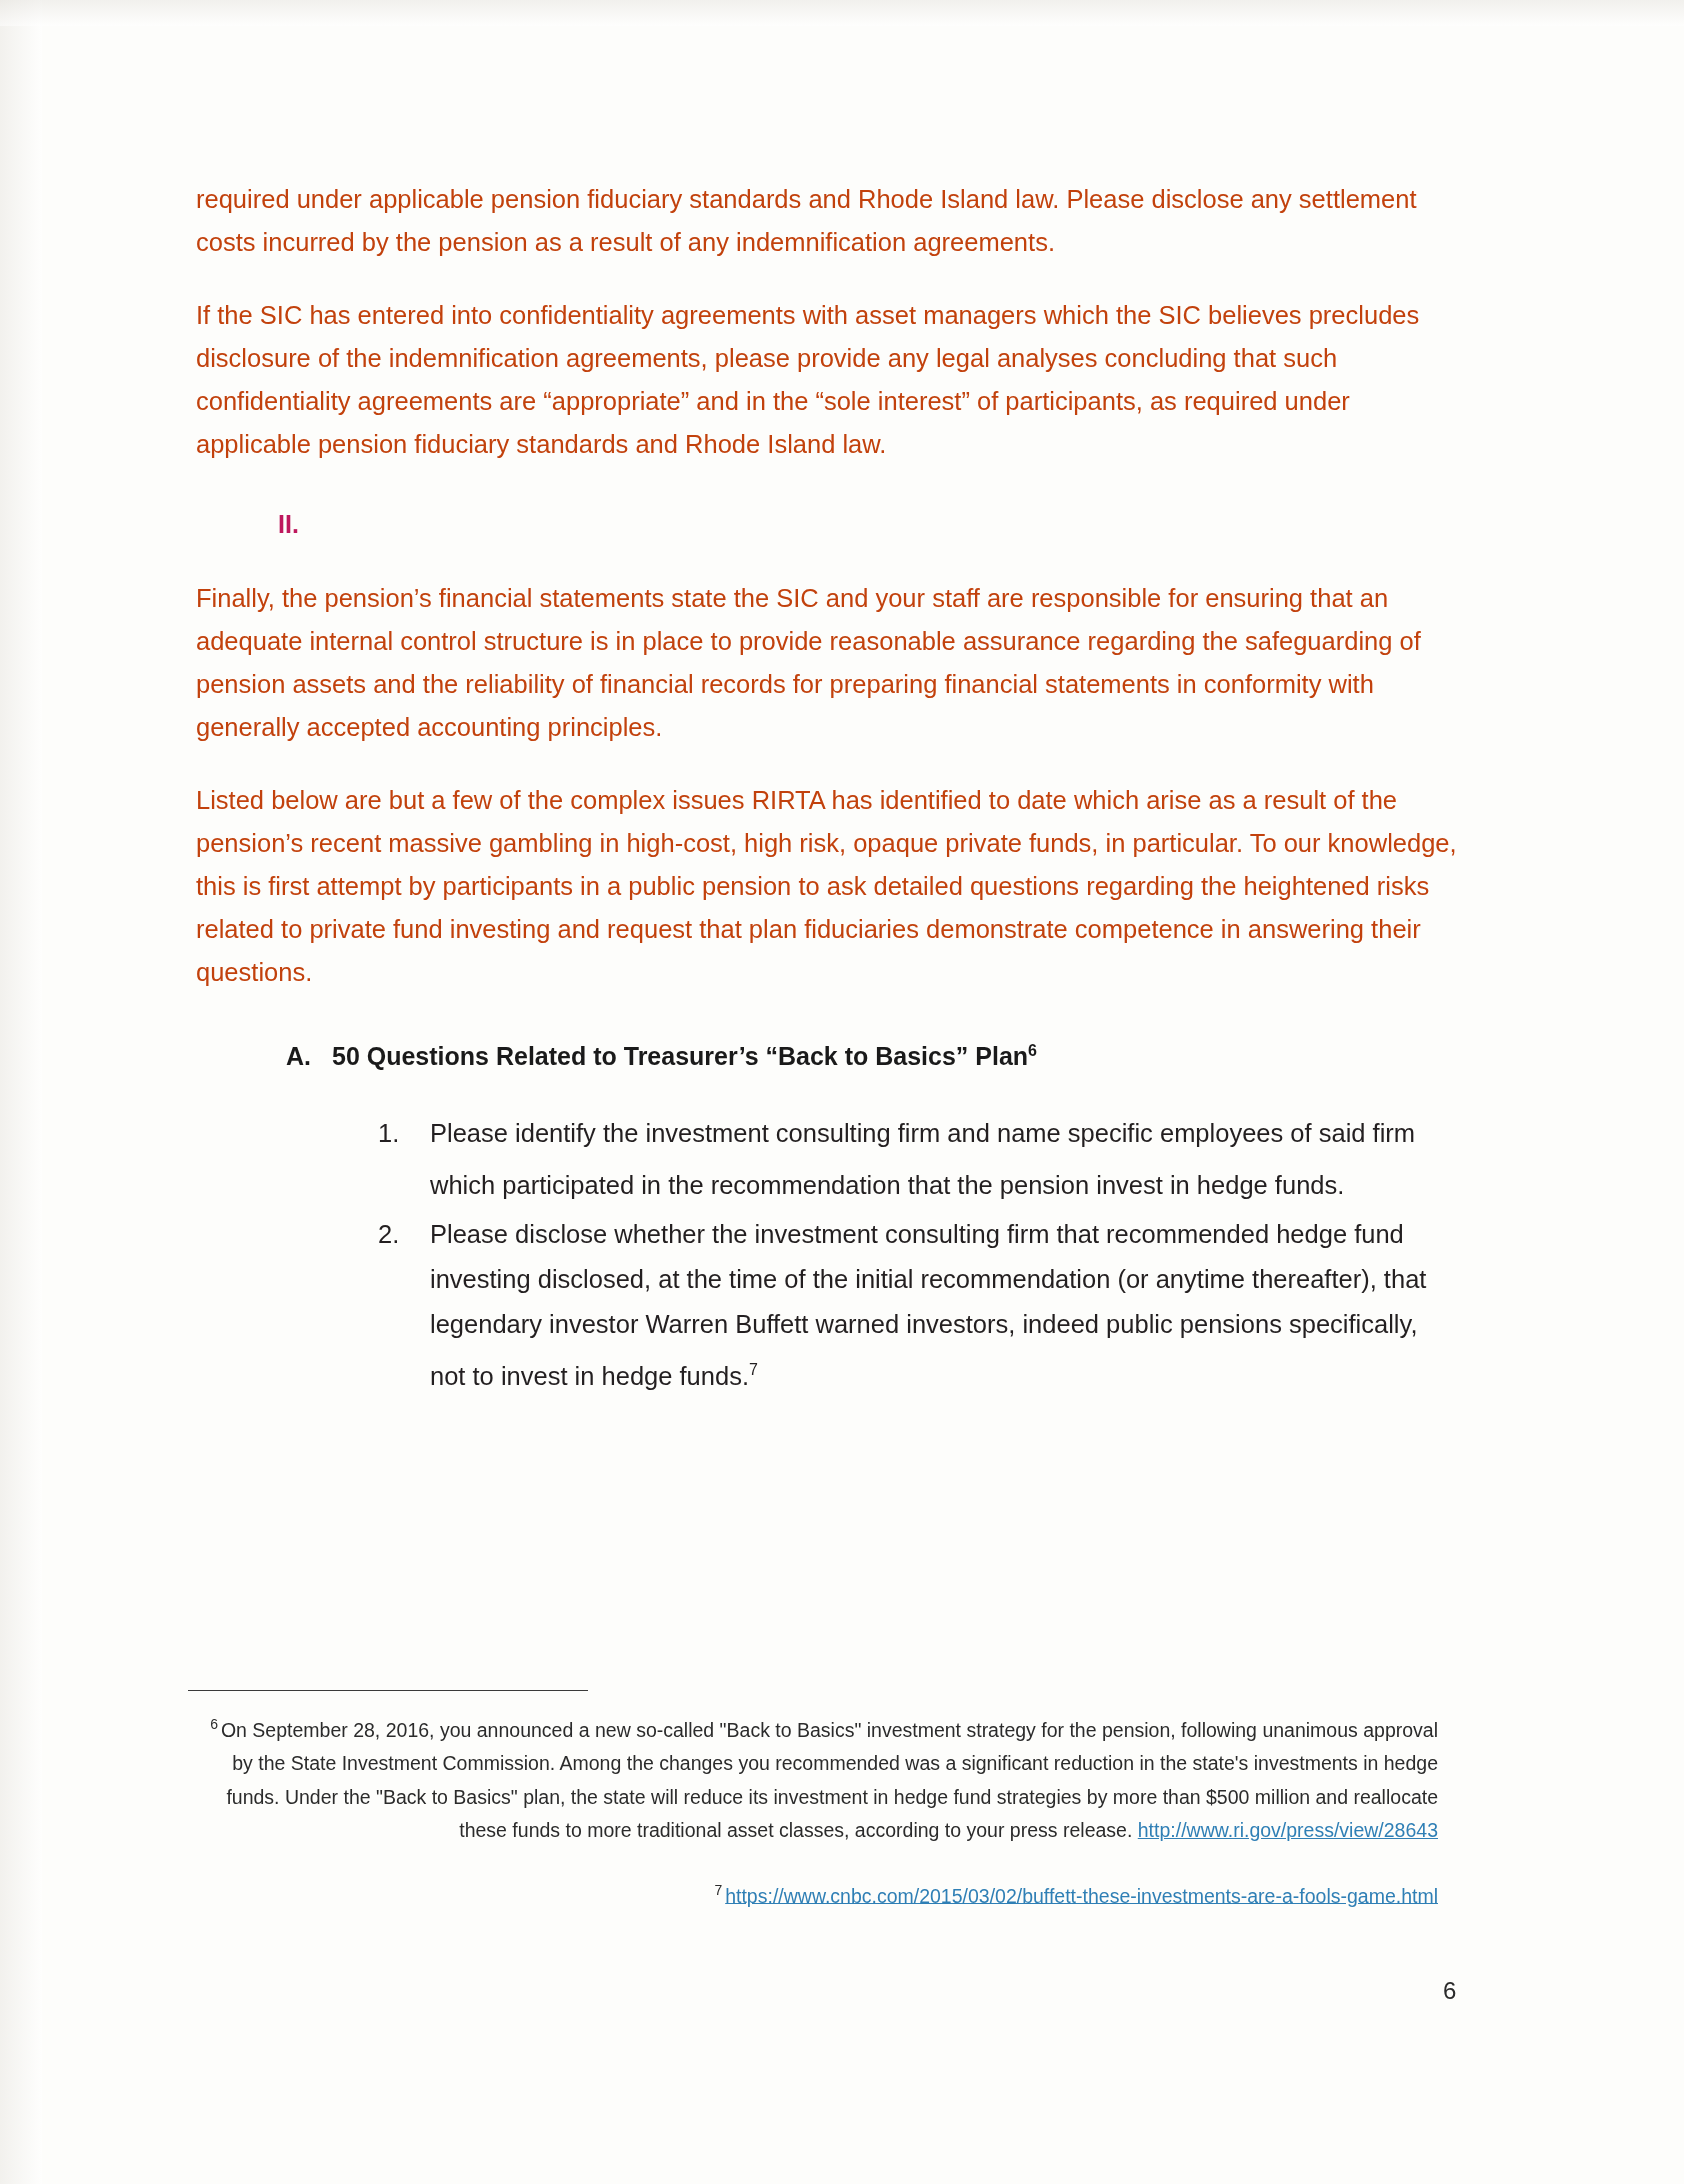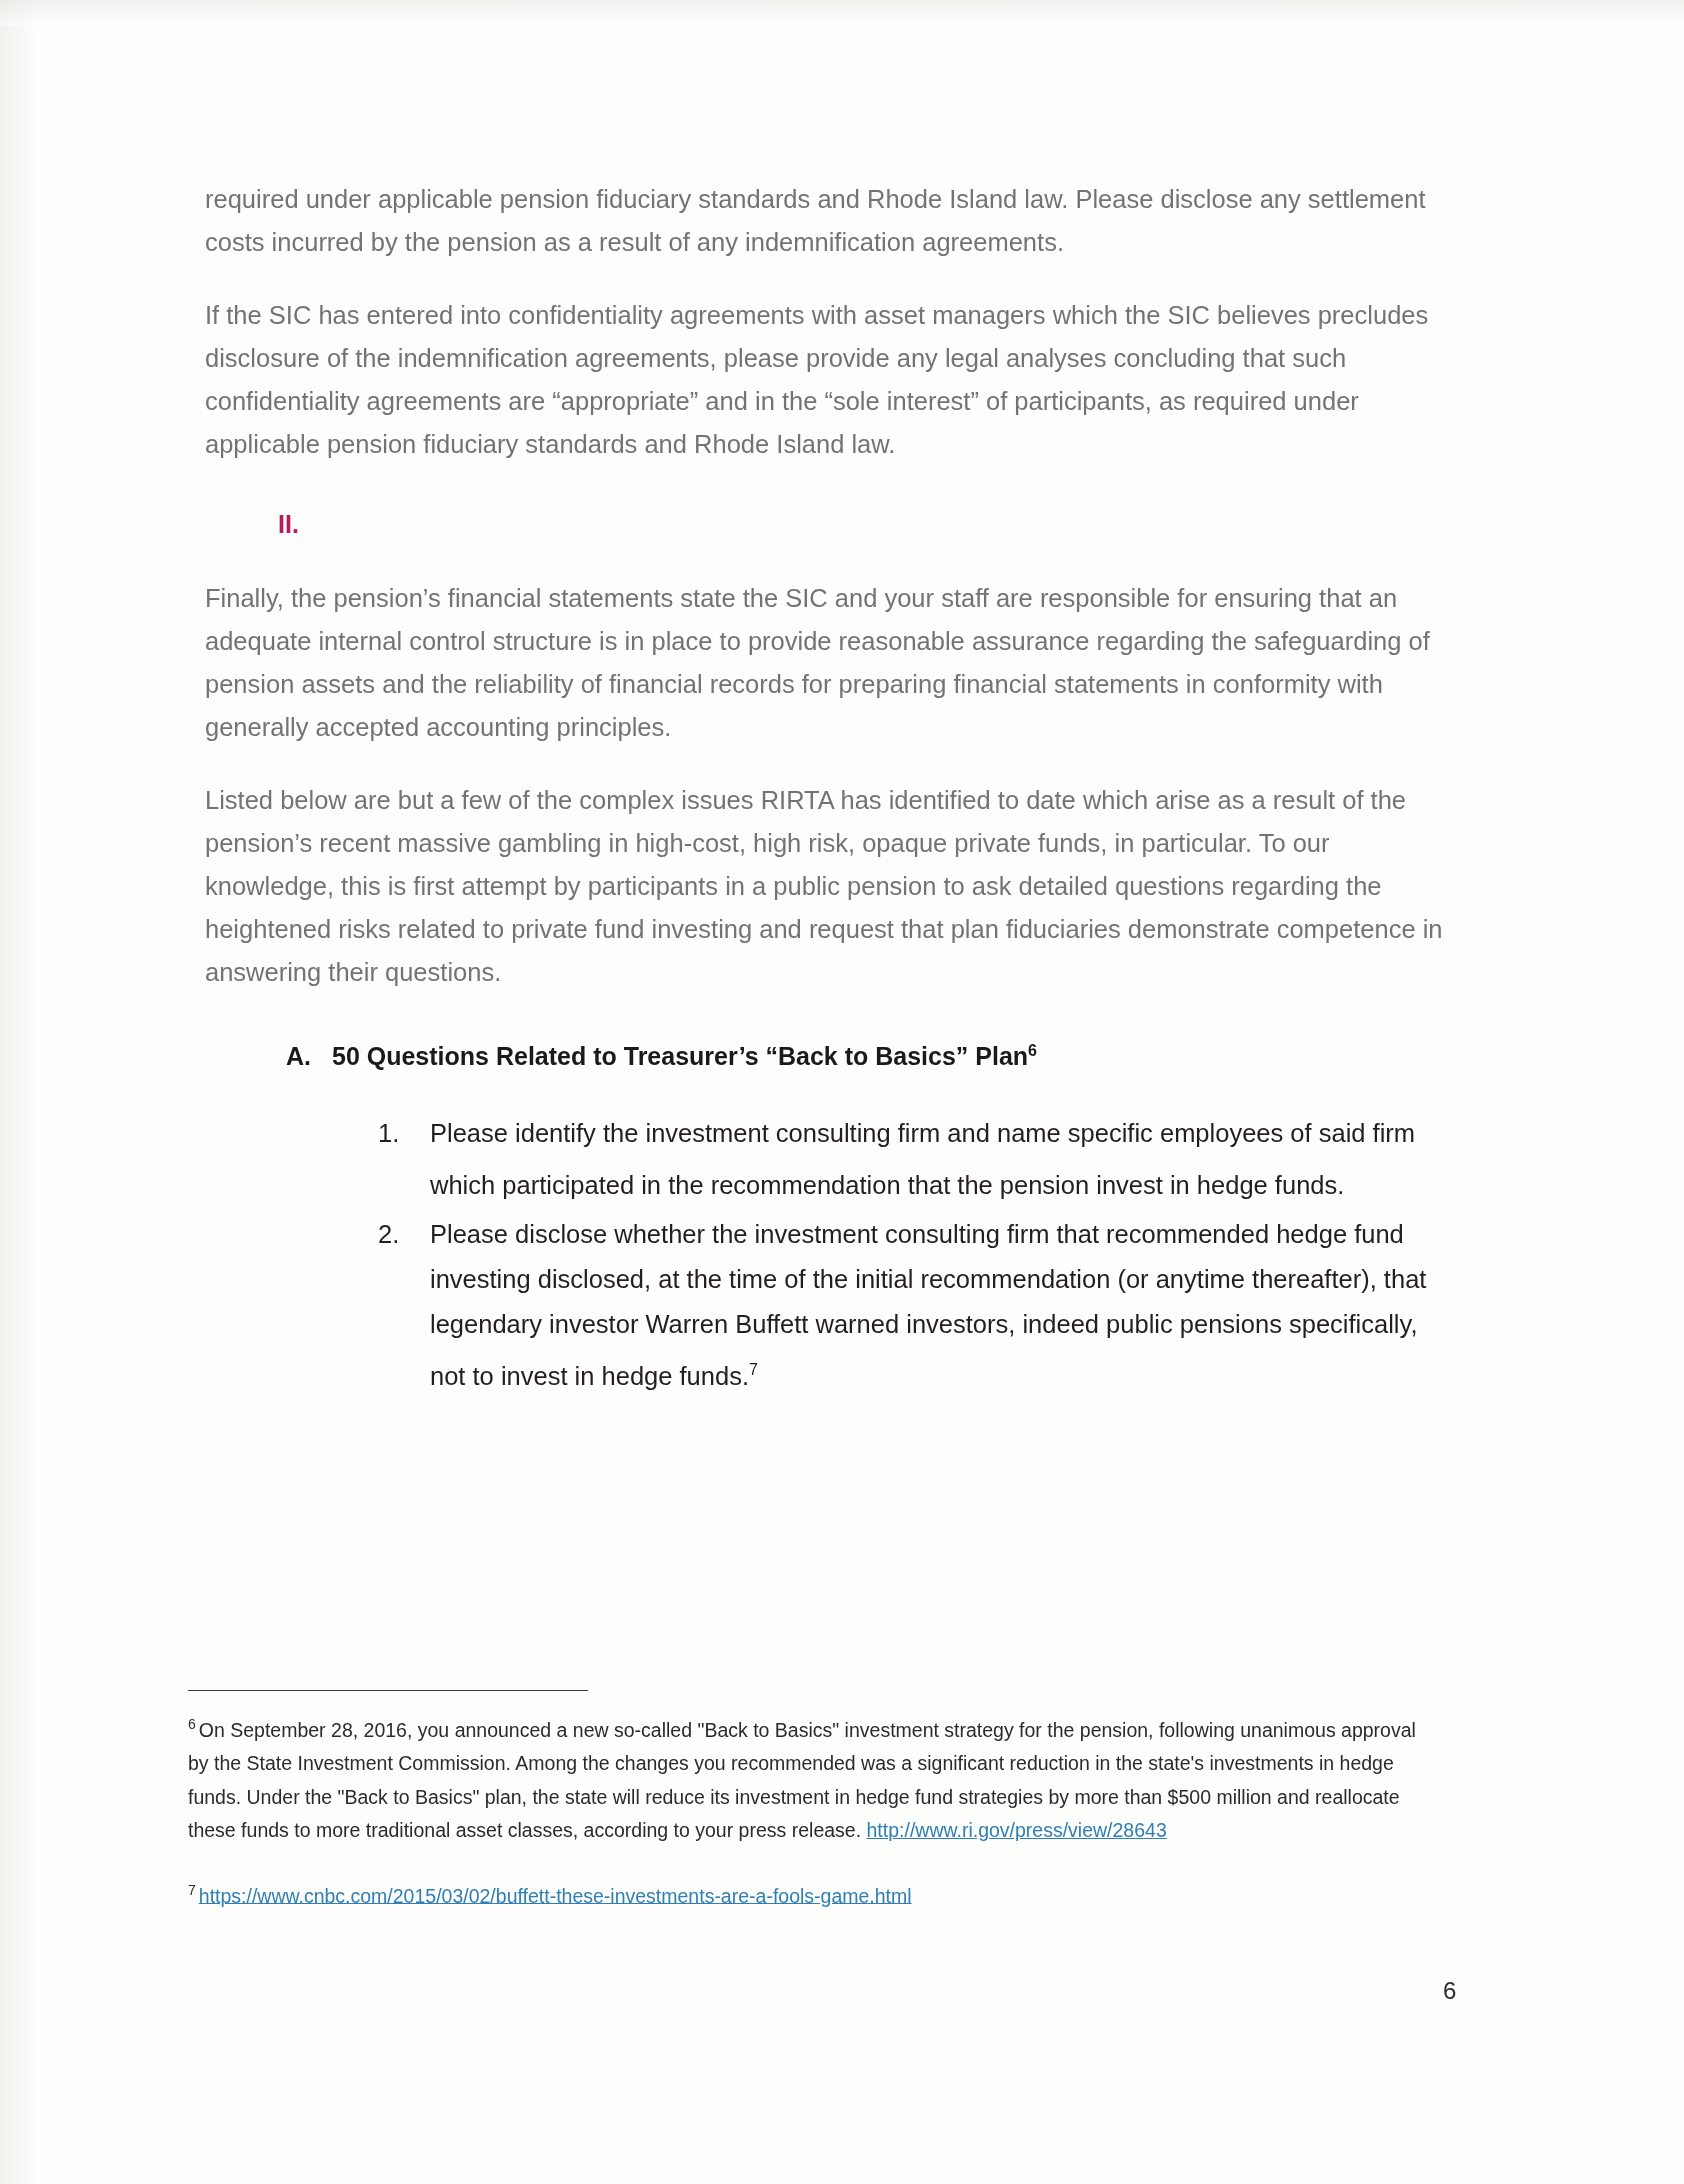--- a/index.html
+++ b/index.html
@@ -18,23 +18,23 @@
   }
   .content {
     position: absolute;
     left: 188px;
     top: 178px;
     width: 1270px;
   }
   p.body-par {
     font-size: 25.5px;
     line-height: 43px;
-    margin: 0 0 30px 17px;
+    margin: 0 0 30px 8px;
     text-align: left;
-    color: #737373;
+    color: #c2410c;
   }
   .heading-row {
     display: flex;
     margin: 44px 0 38px 0;
     padding-left: 90px;
     font-weight: bold;
     font-size: 25px;
     color: #be185d;
   }
   .heading-row .numeral {
@@ -90,20 +90,21 @@
     top: 1690px;
     width: 400px;
     height: 0;
     border-top: 1.5px solid #3a3a3a;
   }
   .footnotes {
     position: absolute;
     left: 188px;
     top: 1708px;
     width: 1250px;
+    text-align: right;
   }
   .footnote {
     font-size: 19.5px;
     line-height: 33.5px;
     color: #2b2b2b;
     margin-bottom: 26px;
   }
   .footnote sup {
     font-size: 14px;
     vertical-align: super;

